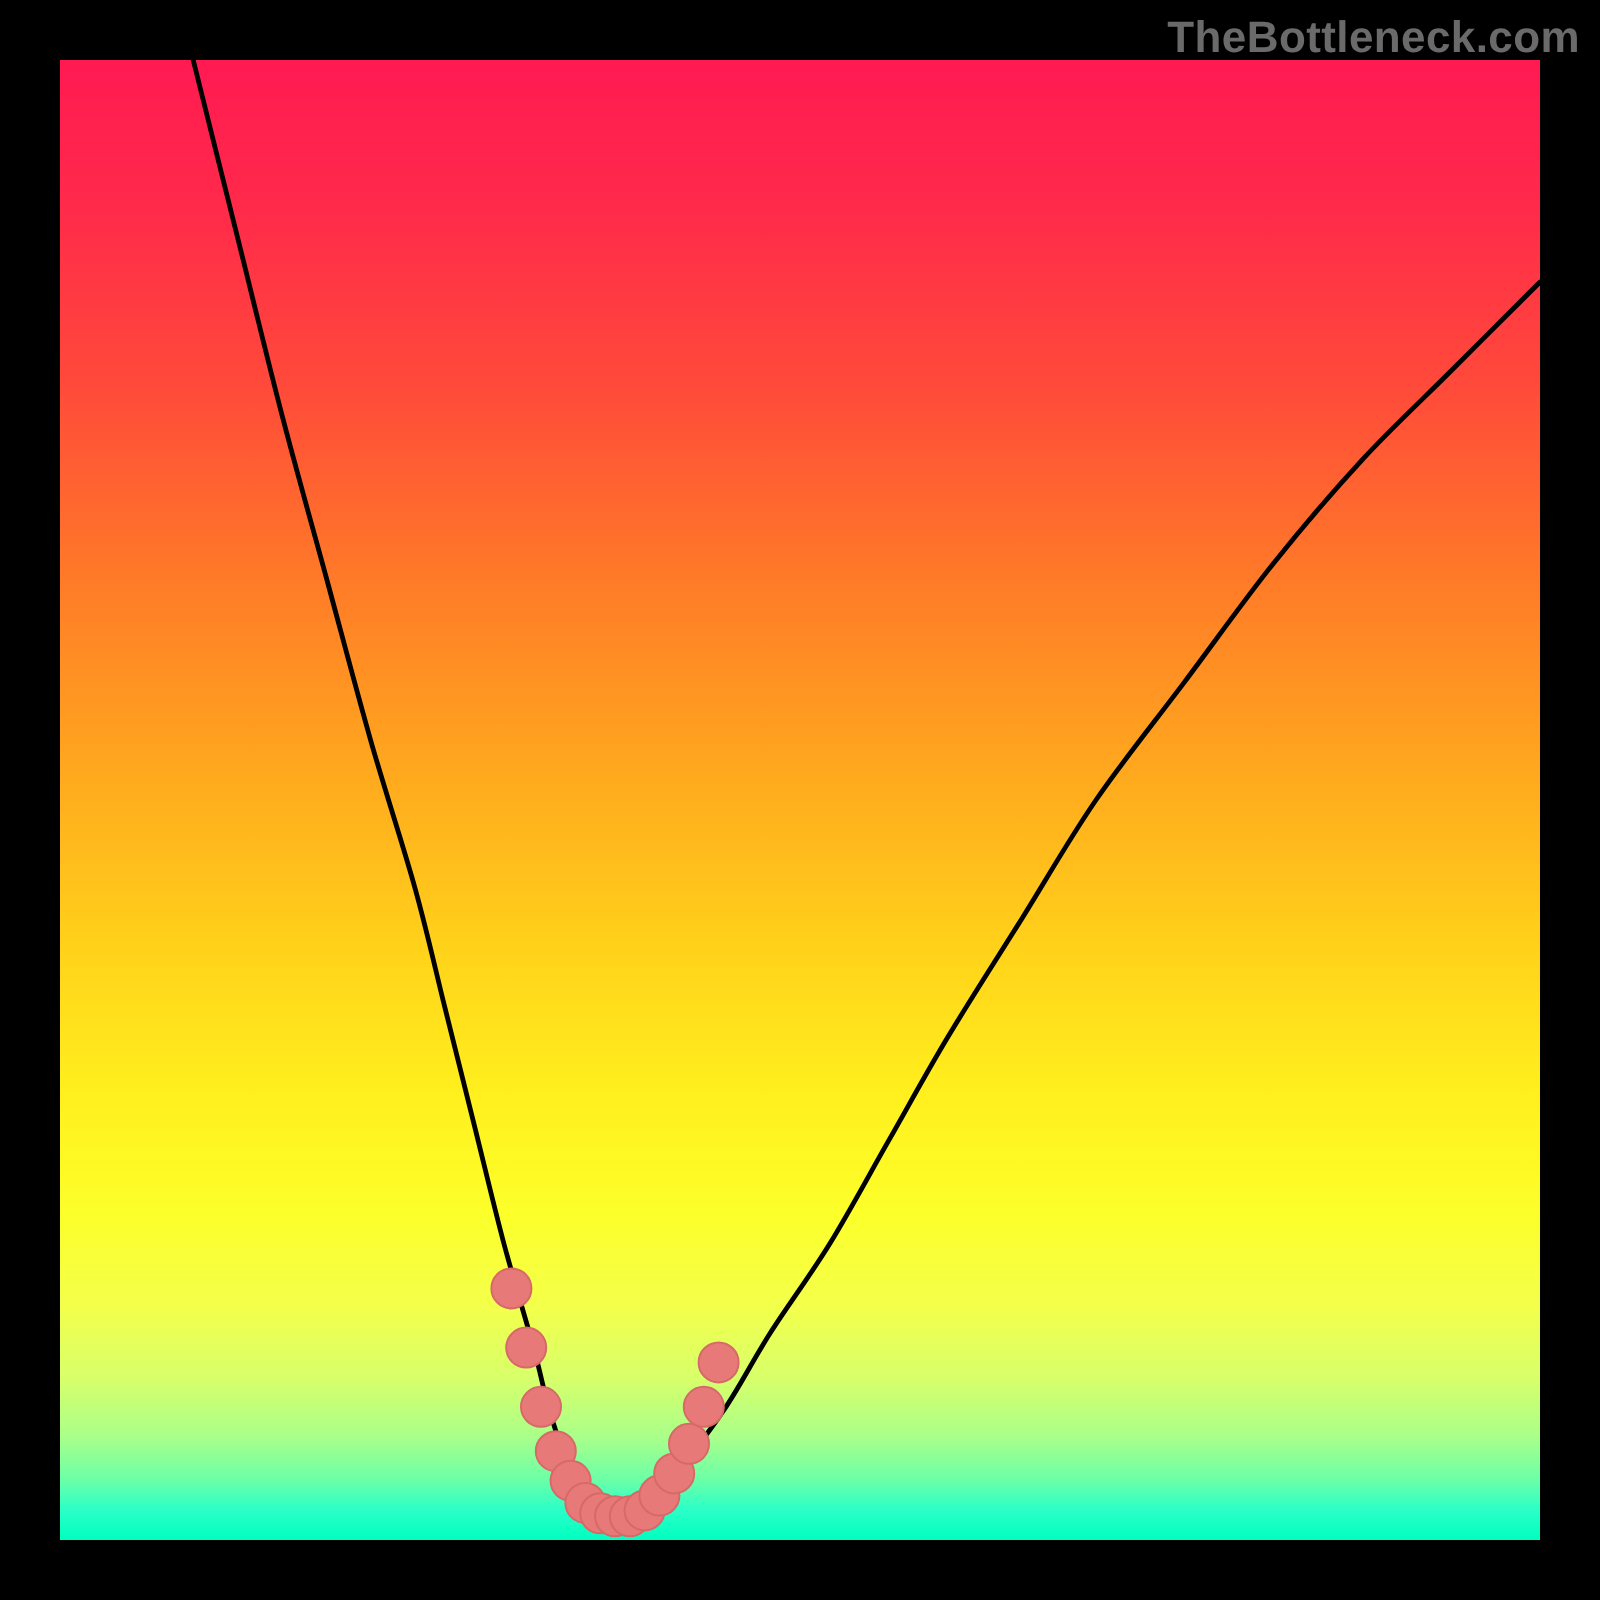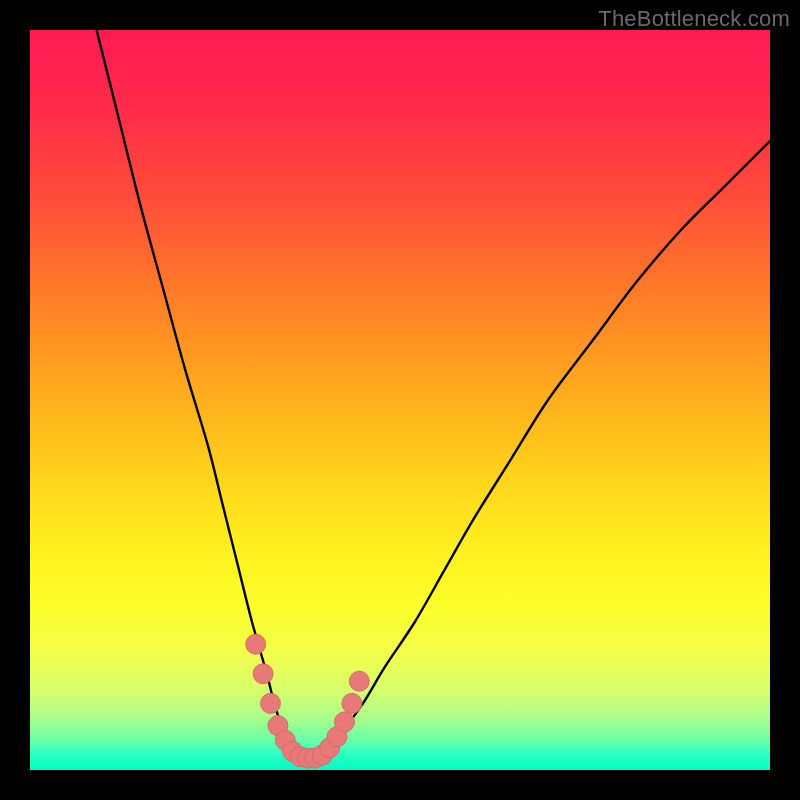--- a/index.html
+++ b/index.html
@@ -52,21 +52,21 @@
   .markers {
     position: absolute;
     inset: 0;
   }
   .watermark {
     position: absolute;
     top: 6px;
     right: 10px;
     color: #6a6a6a;
     font-size: 22px;
-    font-weight: 400;
+    font-weight: 700;
     letter-spacing: 0.2px;
     user-select: none;
   }
 </style>
 </head>
 <body>
 
 <div class="frame">
   <div class="watermark">TheBottleneck.com</div>
   <div class="plot">

